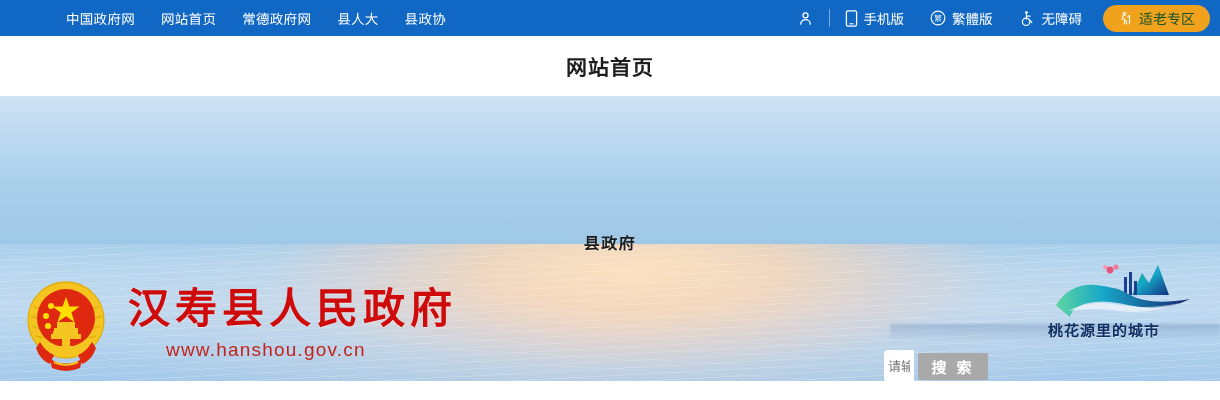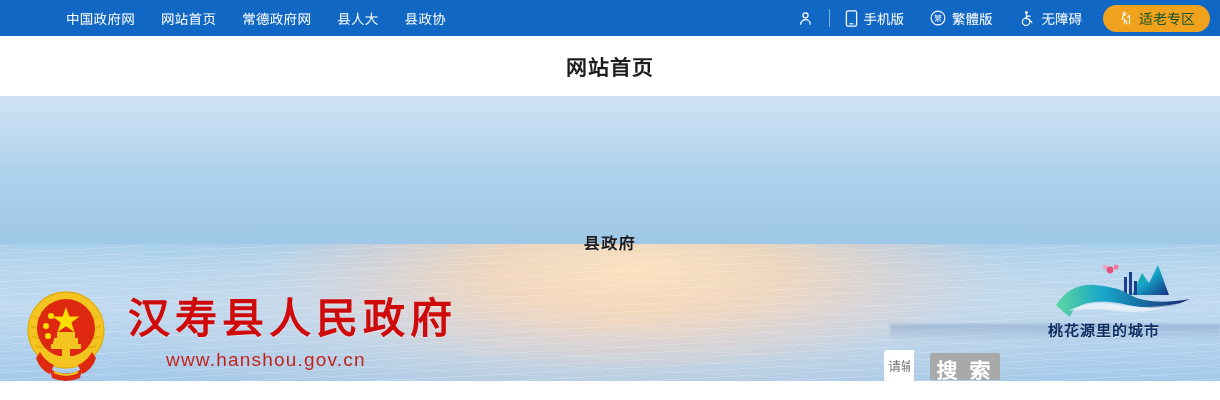--- a/index.html
+++ b/index.html
@@ -92,21 +92,21 @@
     opacity:.6;
   }
   .farshore{
     position:absolute;right:0;top:228px;width:330px;height:16px;
     background:linear-gradient(180deg,rgba(120,150,190,.45),rgba(150,180,215,.05));
     filter:blur(1px);
   }
 
   
   .logo-block{
-    position:absolute;left:20px;top:190px;display:flex;align-items:center;gap:16px;
+    position:absolute;left:20px;top:180px;display:flex;align-items:center;gap:16px;
   }
   .emblem{position:relative;width:92px;height:96px;}
   .gov-text{display:flex;flex-direction:column;}
   .gov-name{
     font-size:42px;font-weight:bold;color:#cf0a0a;letter-spacing:5px;
     line-height:1.05;text-shadow:0 1px 1px rgba(255,255,255,.45);
     font-family:"DejaVu Sans","Liberation Sans",sans-serif;
   }
   .gov-url{
     font-size:19px;color:#c4231c;letter-spacing:1.2px;margin-top:7px;
@@ -131,23 +131,23 @@
     position:absolute;left:884px;top:254px;display:flex;align-items:stretch;
     height:32px;
   }
   .search-input{
     width:30px;height:32px;border:none;outline:none;background:#ffffff;
     border-radius:4px 0 0 4px;font-size:13px;color:#9b9b9b;
     padding:0 4px;box-sizing:border-box;
     font-family:"Liberation Sans",sans-serif;
   }
   .search-btn{
-    width:70px;height:27px;margin-top:3px;margin-left:16px;
+    width:70px;height:27px;margin-top:3px;margin-left:4px;
     background:#a9a9a9;color:#ffffff;border:none;border-radius:2px;
-    font-size:21px;font-weight:bold;letter-spacing:3px;cursor:pointer;
+    font-size:15px;font-weight:bold;letter-spacing:3px;cursor:pointer;
     font-family:"Liberation Sans",sans-serif;
   }
 
   
   .citybrand{
     position:absolute;left:1048px;top:165px;width:152px;height:92px;
   }
   .brand-slogan{
     position:absolute;left:0;top:58px;width:152px;
     font-size:15px;color:#0e2f63;letter-spacing:1px;font-weight:bold;

